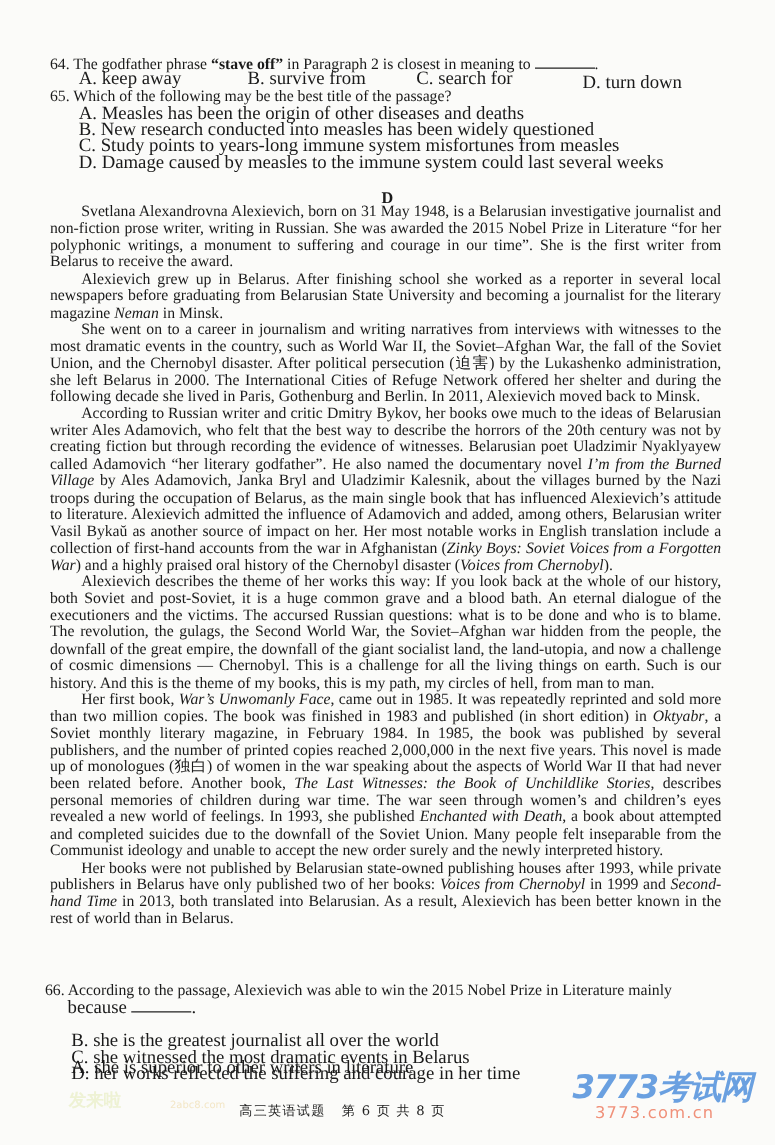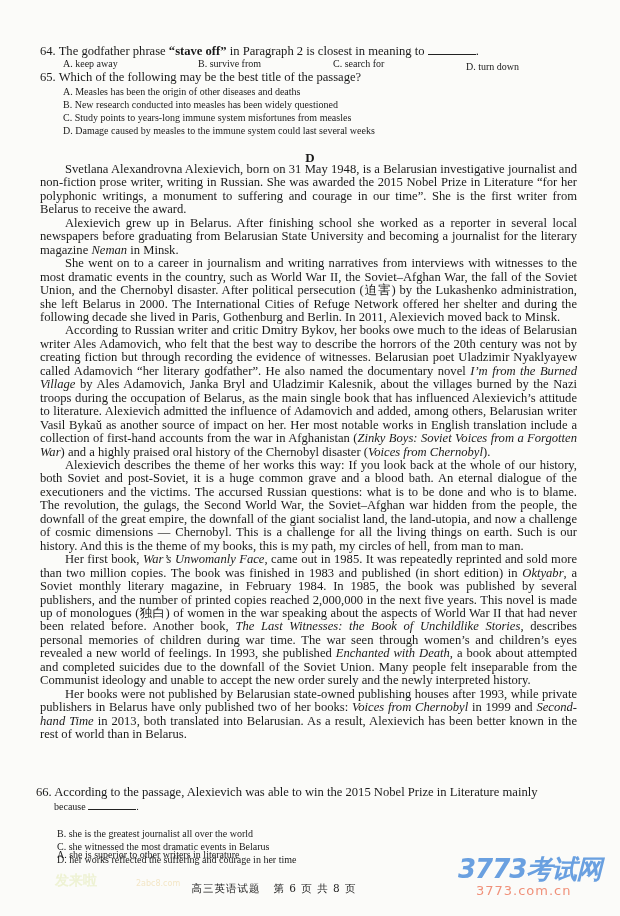--- a/index.html
+++ b/index.html
@@ -10,21 +10,21 @@
     color: #1a1a1a;
     position: relative;
   }
   .page { position: absolute; left: 0; top: 0; width: 620px; height: 916px; }
   .wm-top {
     position: absolute; left: 441px; top: 22px;
     font-family: "Liberation Serif", serif;
     font-size: 20px; color: #eaa3a8; letter-spacing: 0.5px;
   }
   .q { position: absolute; left: 40px; font-size: 12.6px; line-height: 13.3px; white-space: nowrap; }
-  .opt { position: absolute; font-size: 10px; line-height: 13.3px; white-space: nowrap; }
+  .opt { position: absolute; font-size: 15px; line-height: 13.3px; white-space: nowrap; }
   .blank { display: inline-block; width: 48px; border-bottom: 1px solid #222; height: 10px; vertical-align: baseline; }
   .section-title {
     position: absolute; left: 0; width: 620px; top: 150px; text-align: center;
     font-weight: bold; font-size: 13px;
   }
   .passage {
     position: absolute; left: 40px; top: 163px; width: 537px;
     font-size: 12.6px; line-height: 13.45px; text-align: justify;
   }
   .passage p { margin: 0; text-indent: 25px; }

